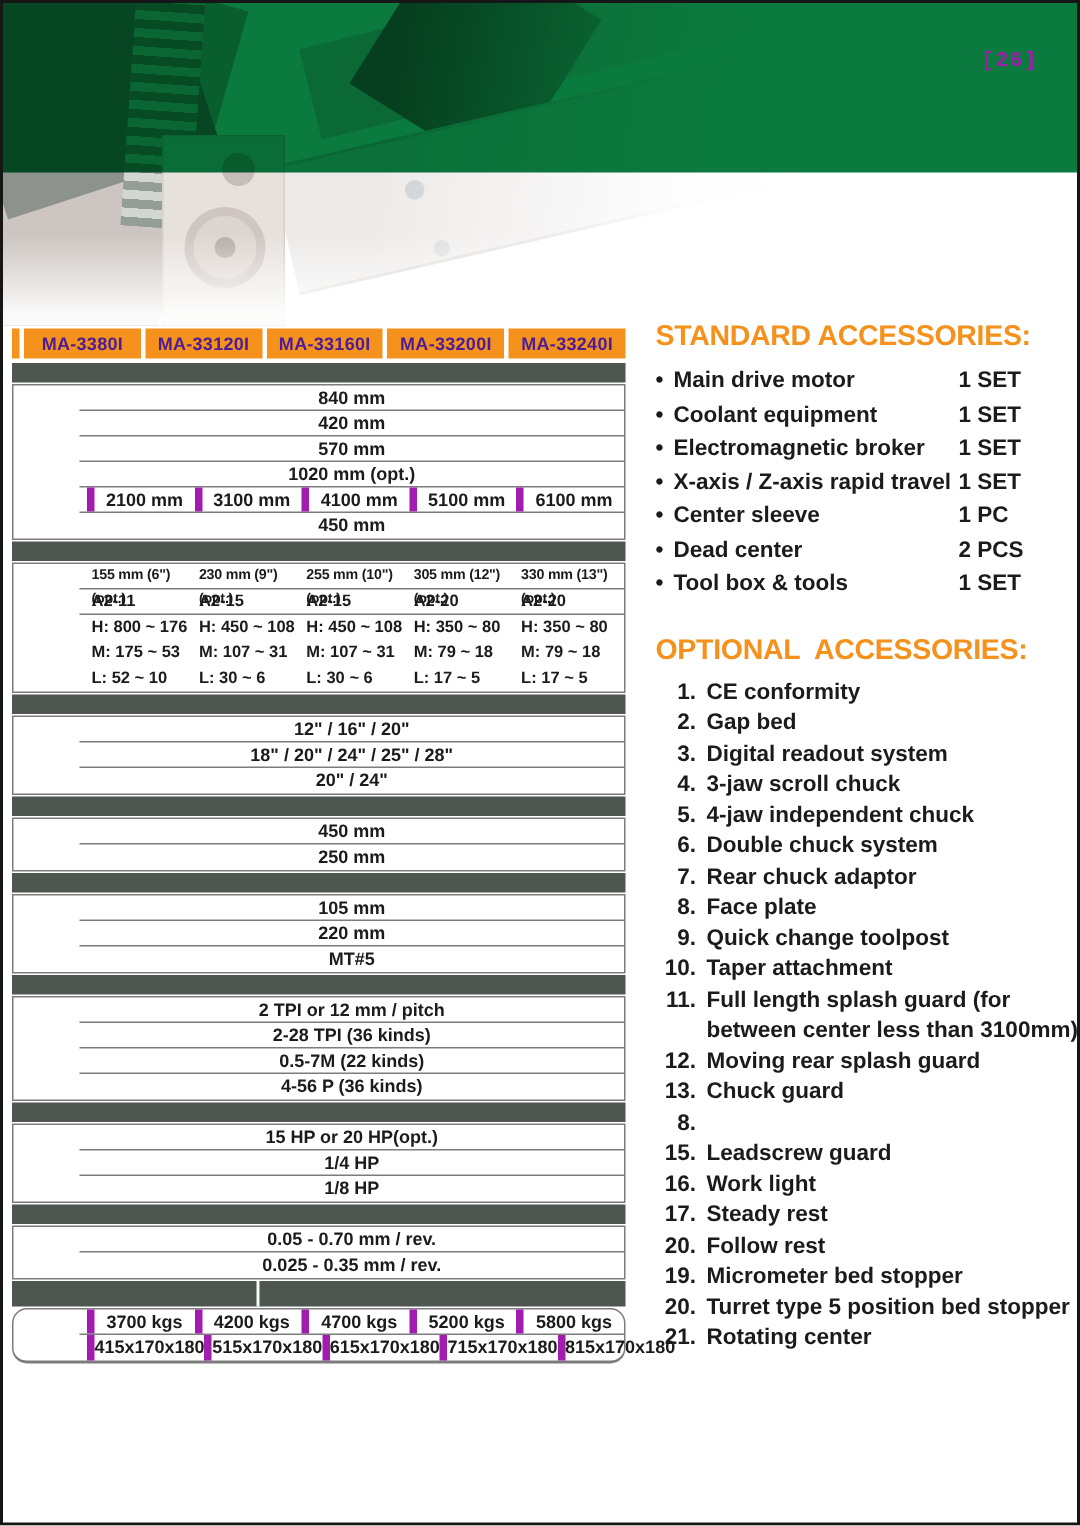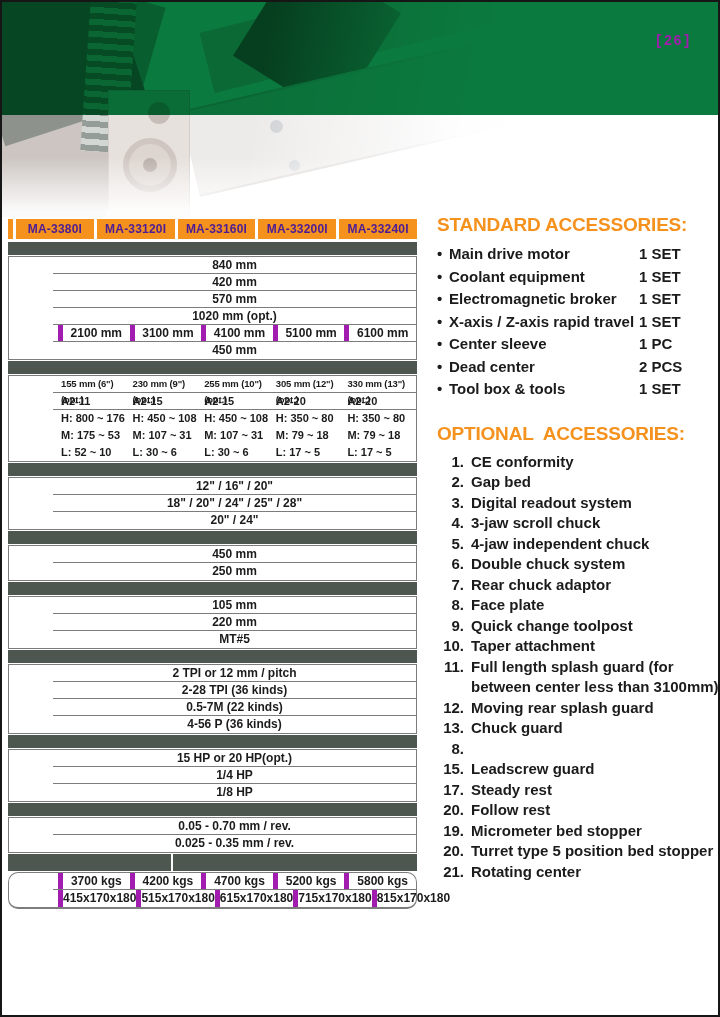--- a/index.html
+++ b/index.html
@@ -317,20 +317,24 @@
           <div class="text">Chuck guard</div>
         </div>
         <div class="opt-item">
           <div class="num">8.</div>
         </div>
         <div class="opt-item">
           <div class="num">15.</div>
           <div class="text">Leadscrew guard</div>
         </div>
         <div class="opt-item">
+          <div class="num">16.</div>
+          <div class="text">Work light</div>
+        </div>
+        <div class="opt-item">
           <div class="num">17.</div>
           <div class="text">Steady rest</div>
         </div>
         <div class="opt-item">
           <div class="num">20.</div>
           <div class="text">Follow rest</div>
         </div>
         <div class="opt-item">
           <div class="num">19.</div>
           <div class="text">Micrometer bed stopper</div>

